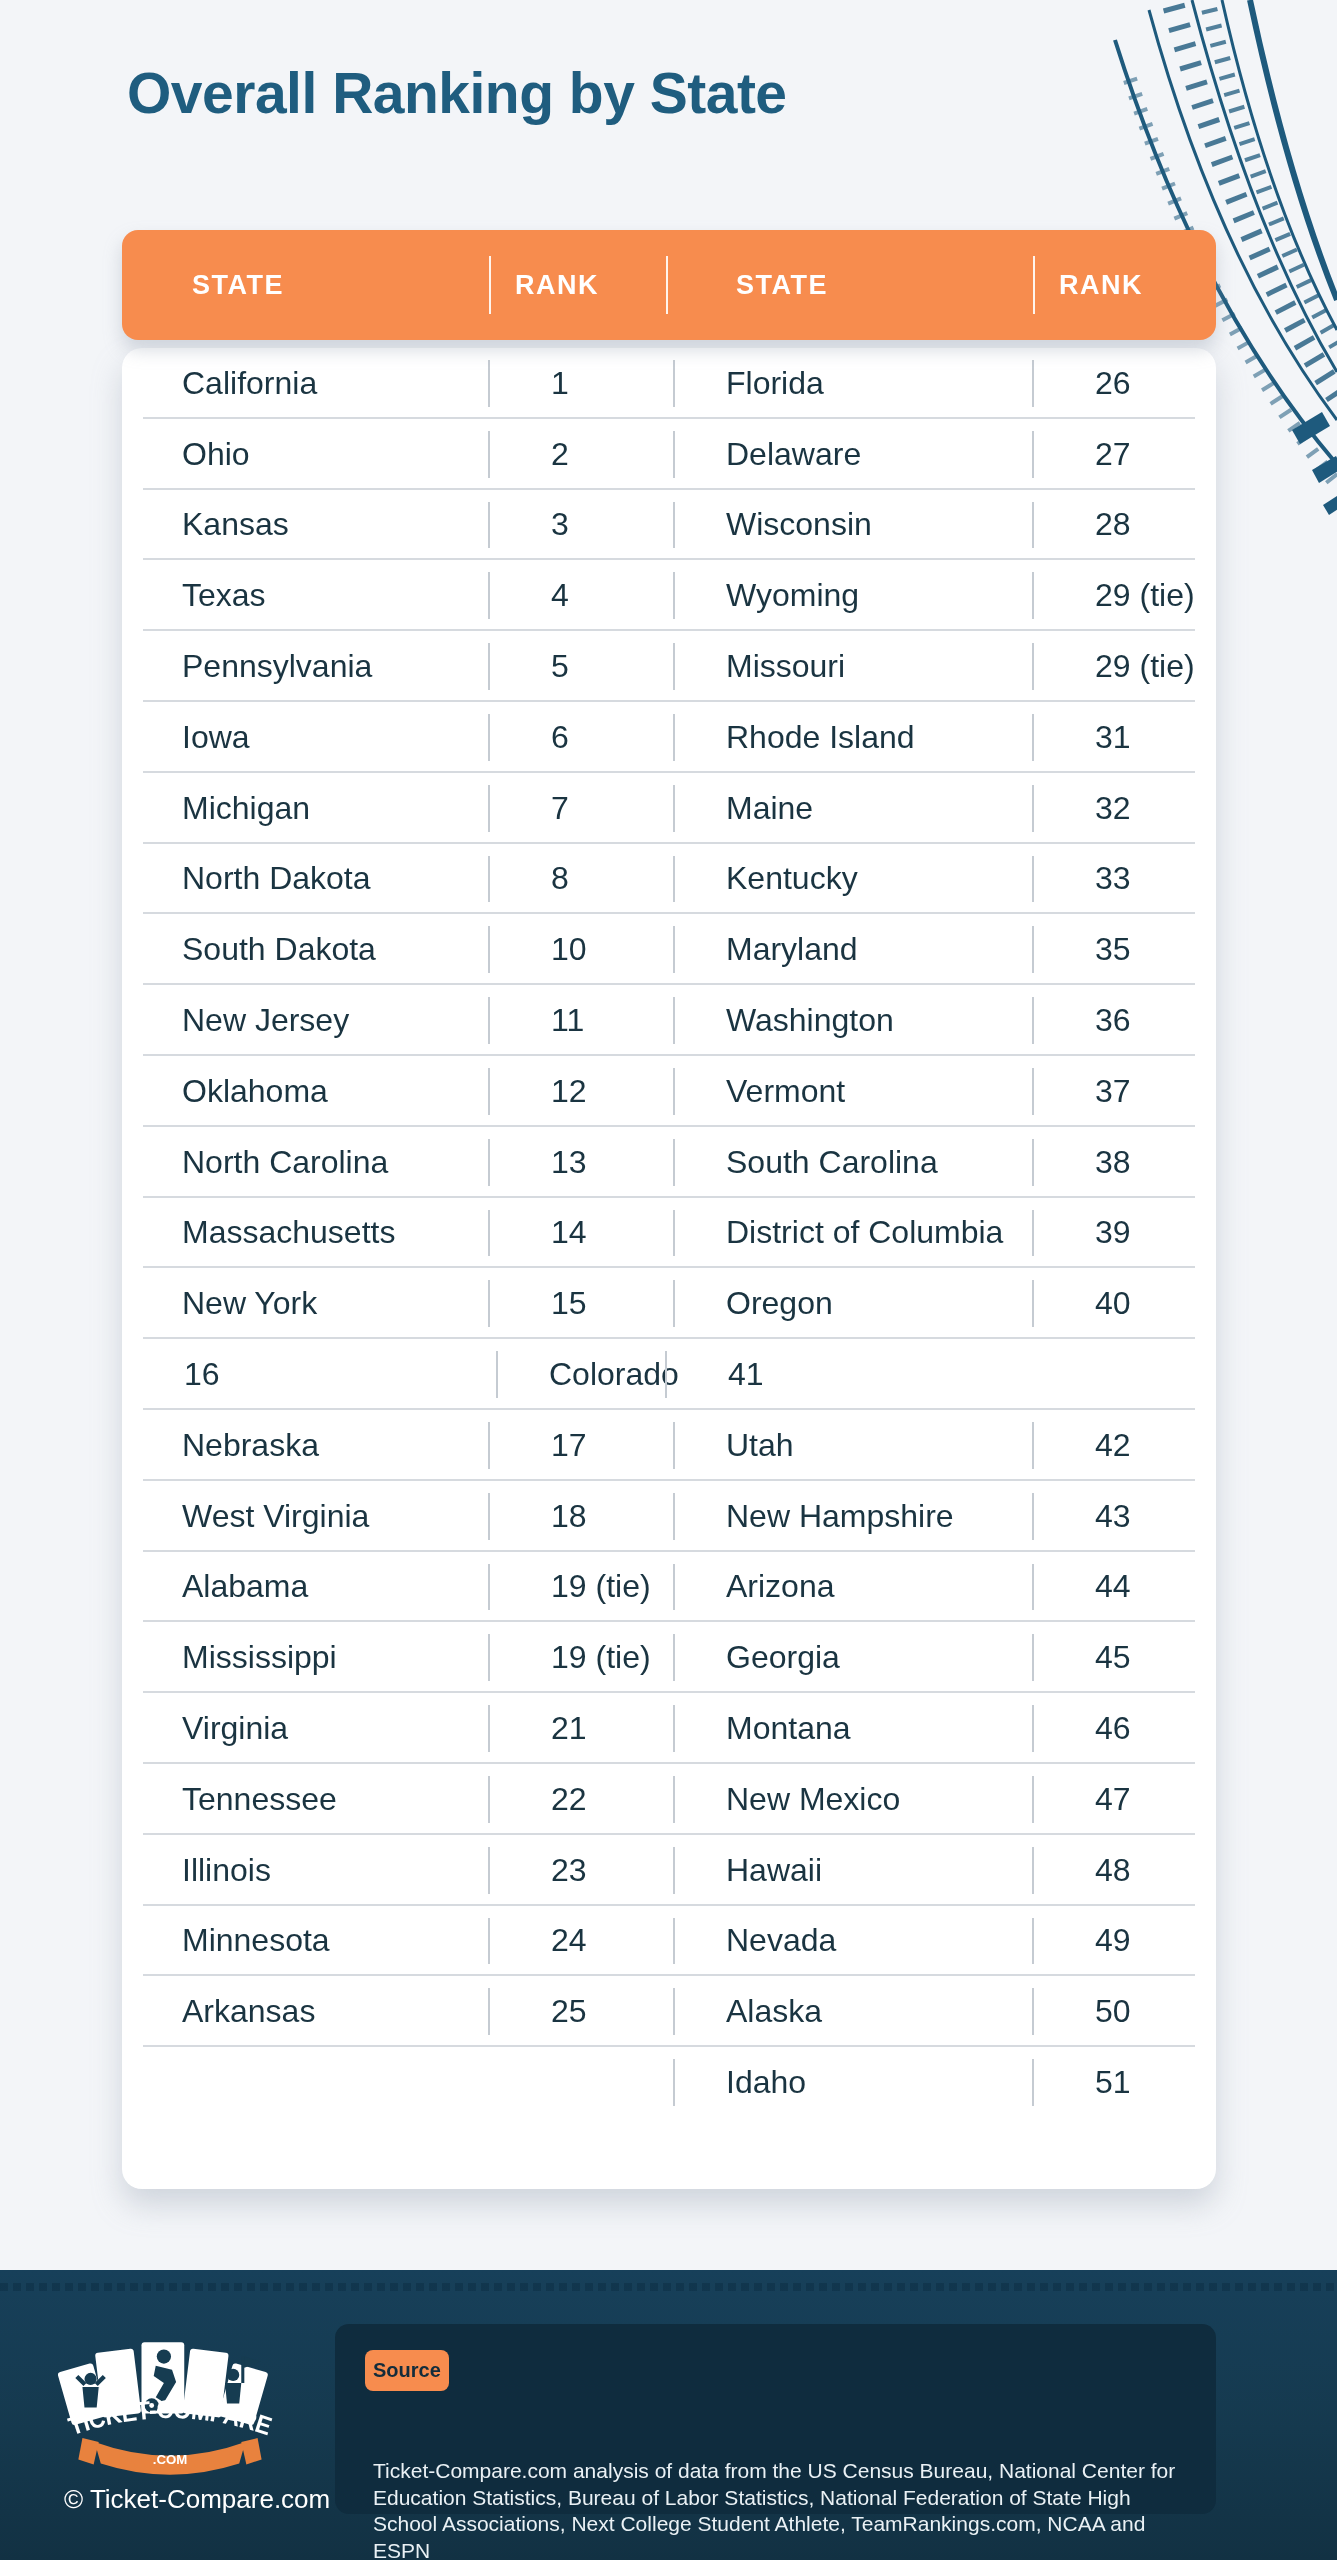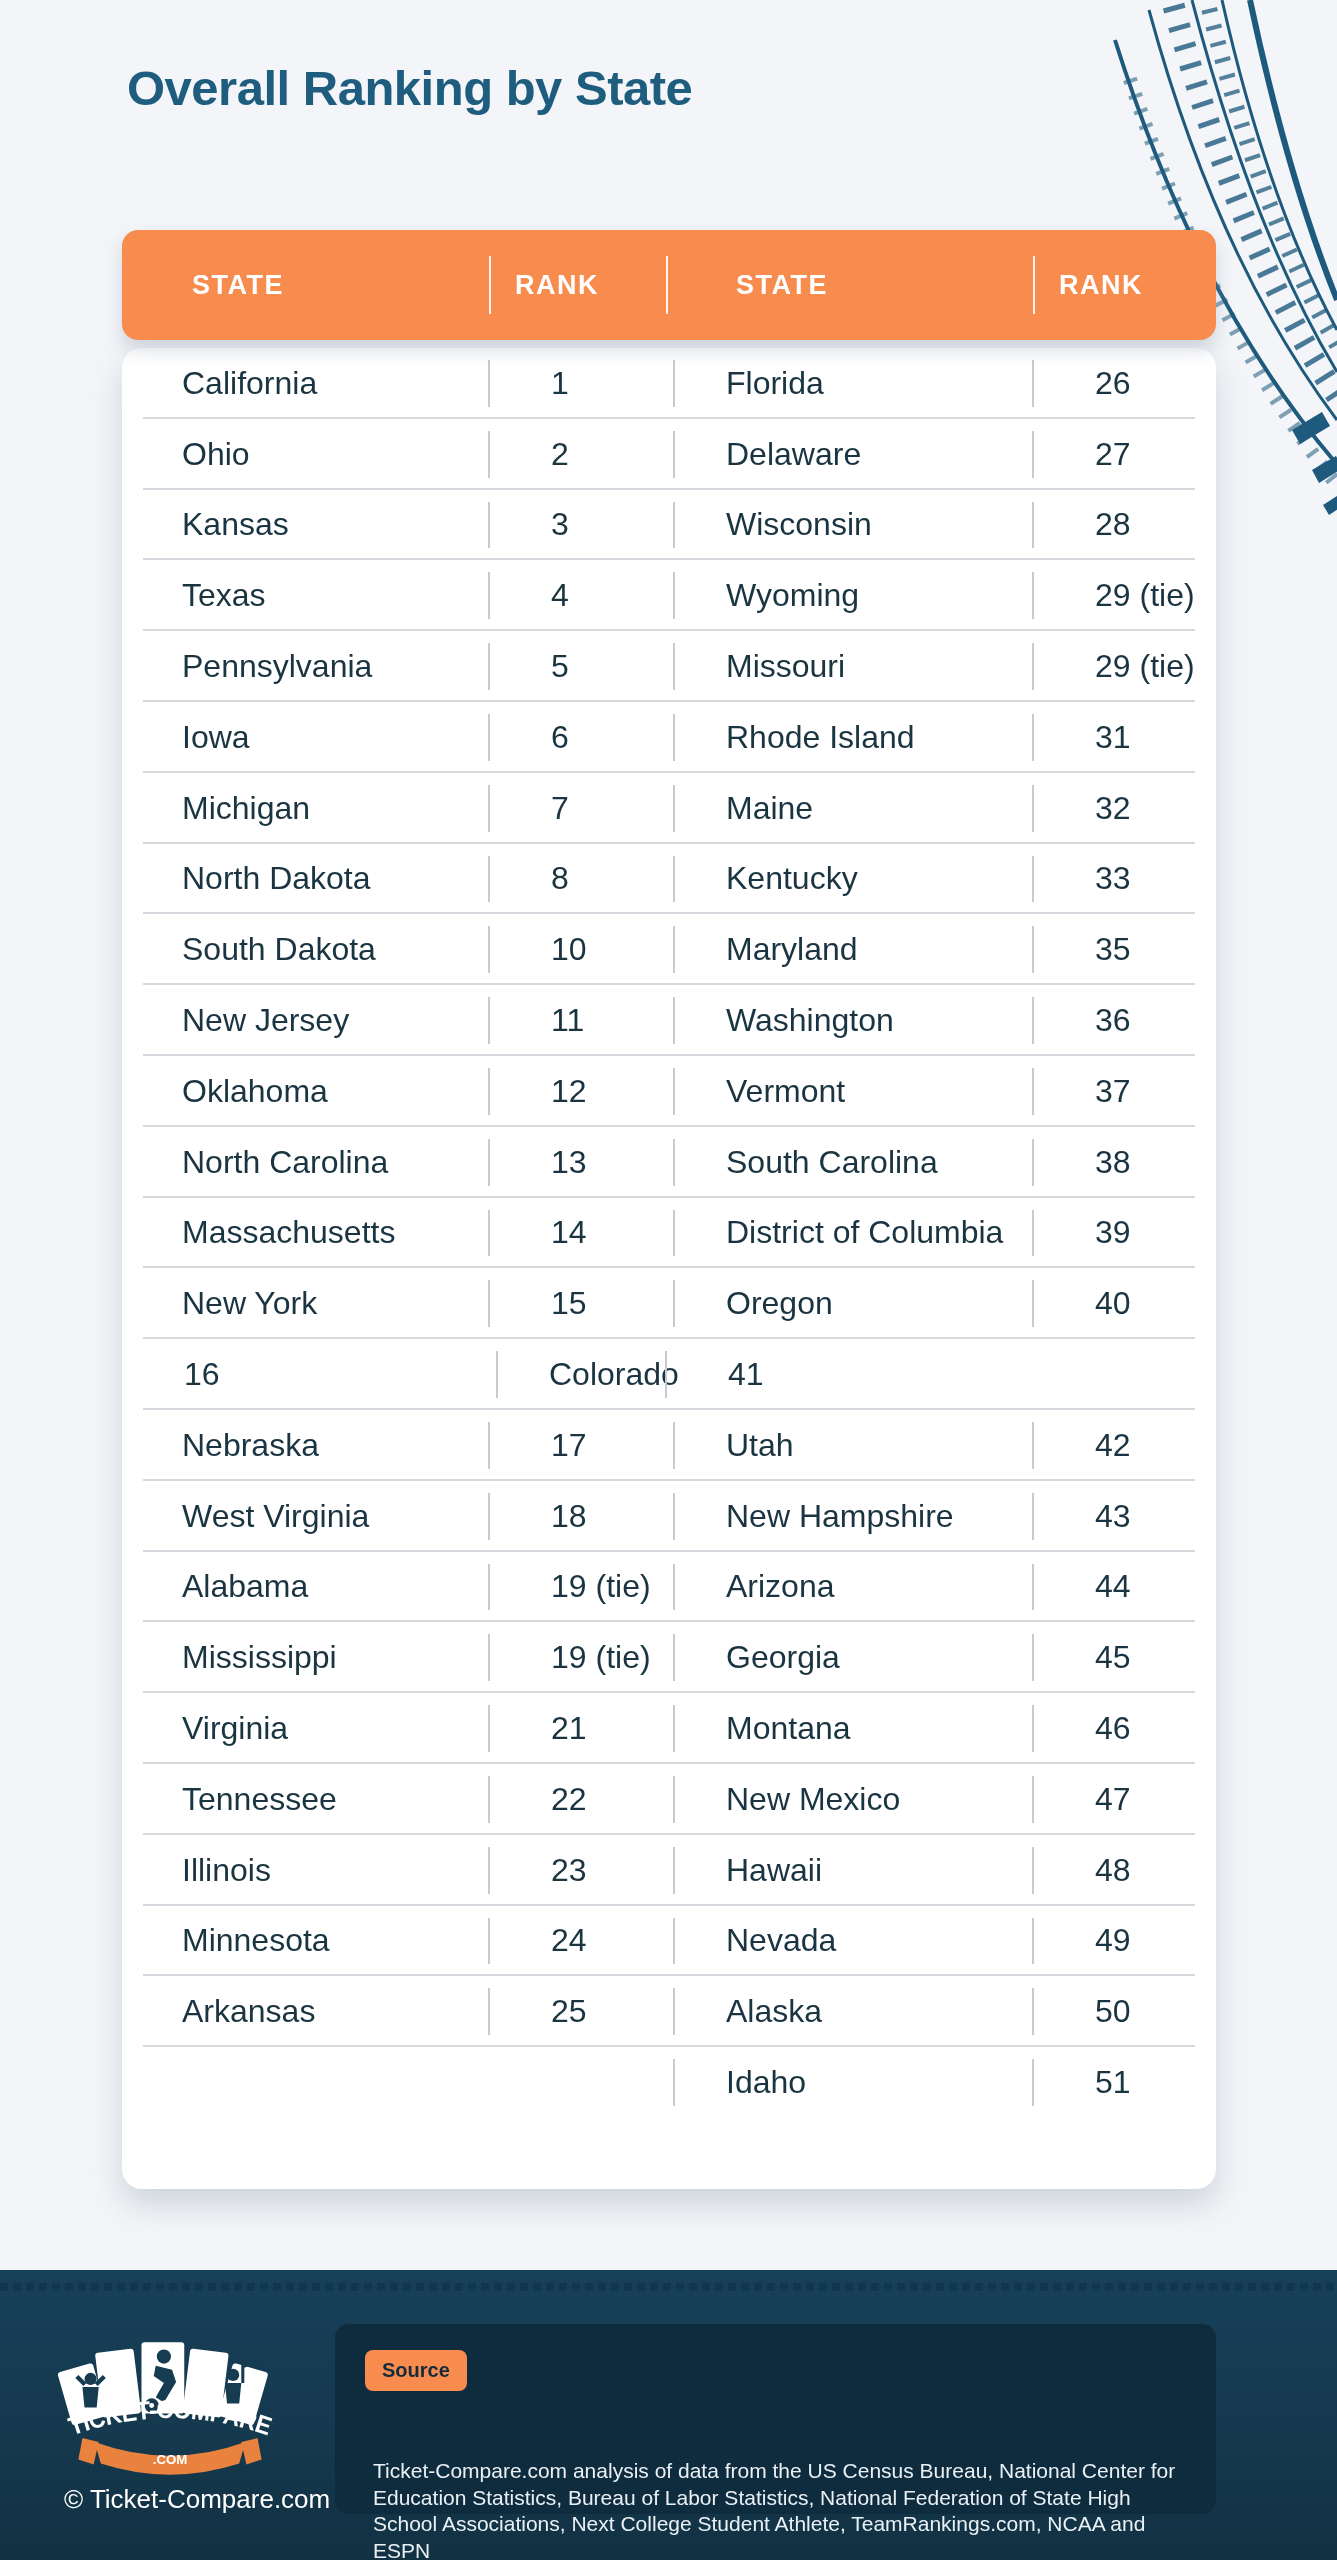--- a/index.html
+++ b/index.html
@@ -1,20 +1,20 @@
 <!DOCTYPE html>
 <html><head>
 <meta charset="utf-8">
 <style>
   html,body{margin:0;padding:0;}
   body{width:1337px;height:2560px;position:relative;background:#F3F5F8;
        font-family:"Liberation Sans","DejaVu Sans",sans-serif;overflow:hidden;}
   .stadium{position:absolute;top:0;right:0;z-index:1;}
   .title{position:absolute;left:127px;top:60px;margin:0;z-index:2;
-         font-size:49px;font-weight:700;letter-spacing:-0.5px;color:#1F5D7F;}
+         font-size:57px;font-weight:700;letter-spacing:-0.5px;color:#1F5D7F;}
   
   .thead{position:absolute;left:122px;top:230px;width:1094px;height:110px;z-index:3;
          background:#F78C4E;border-radius:16px;display:grid;
          grid-template-columns:367px 177px 367px 183px;align-items:center;
          box-shadow:0 10px 18px rgba(151,161,176,.38);}
   .thead .hcell{position:relative;height:100%;display:flex;align-items:center;
          color:#FFFFFF;font-weight:700;font-size:27px;letter-spacing:1.5px;}
   .thead .hstate{padding-left:70px;}
   .thead .hrank{padding-left:26px;}
   .thead .hcell + .hcell::before{content:"";position:absolute;left:0;top:26px;bottom:26px;
@@ -39,21 +39,21 @@
   .footer{position:absolute;left:0;top:2270px;width:1337px;height:290px;z-index:2;
           background:linear-gradient(180deg,#17405A 0%,#15394E 55%,#123143 100%);}
   .pattern{position:absolute;top:13px;left:0;right:0;height:8px;opacity:.55;
           background:repeating-linear-gradient(90deg,#0C2E44 0 8px,transparent 8px 13px);}
   .logo{position:absolute;left:58px;top:66px;}
   .copyright{position:absolute;left:64px;top:214px;color:#FFFFFF;font-size:26px;}
   .source-panel{position:absolute;left:335px;top:54px;width:881px;height:190px;
           background:#0F2C3E;border-radius:14px;padding:0;}
   .source-btn{position:absolute;left:30px;top:26px;display:inline-block;
           background:#F78C4E;color:#132C3B;font-weight:700;font-size:20px;
-          padding:9px 17px;border-radius:8px;}
+          padding:9px 8px;border-radius:8px;}
   .source-text{position:absolute;left:30px;top:128px;width:824px;margin:8px;
           color:#EAF1F5;font-size:21px;line-height:26.5px;}
   .source-text{top:126px;}
 </style>
 </head>
 <body>
 
 <svg class="stadium" width="250" height="520" viewBox="0 0 250 520">
   <g fill="none" stroke="#1E5A7D">
     <path d="M246,480 Q120,320 40,70" stroke-width="14" stroke-dasharray="4 12" opacity="0.55"></path>

